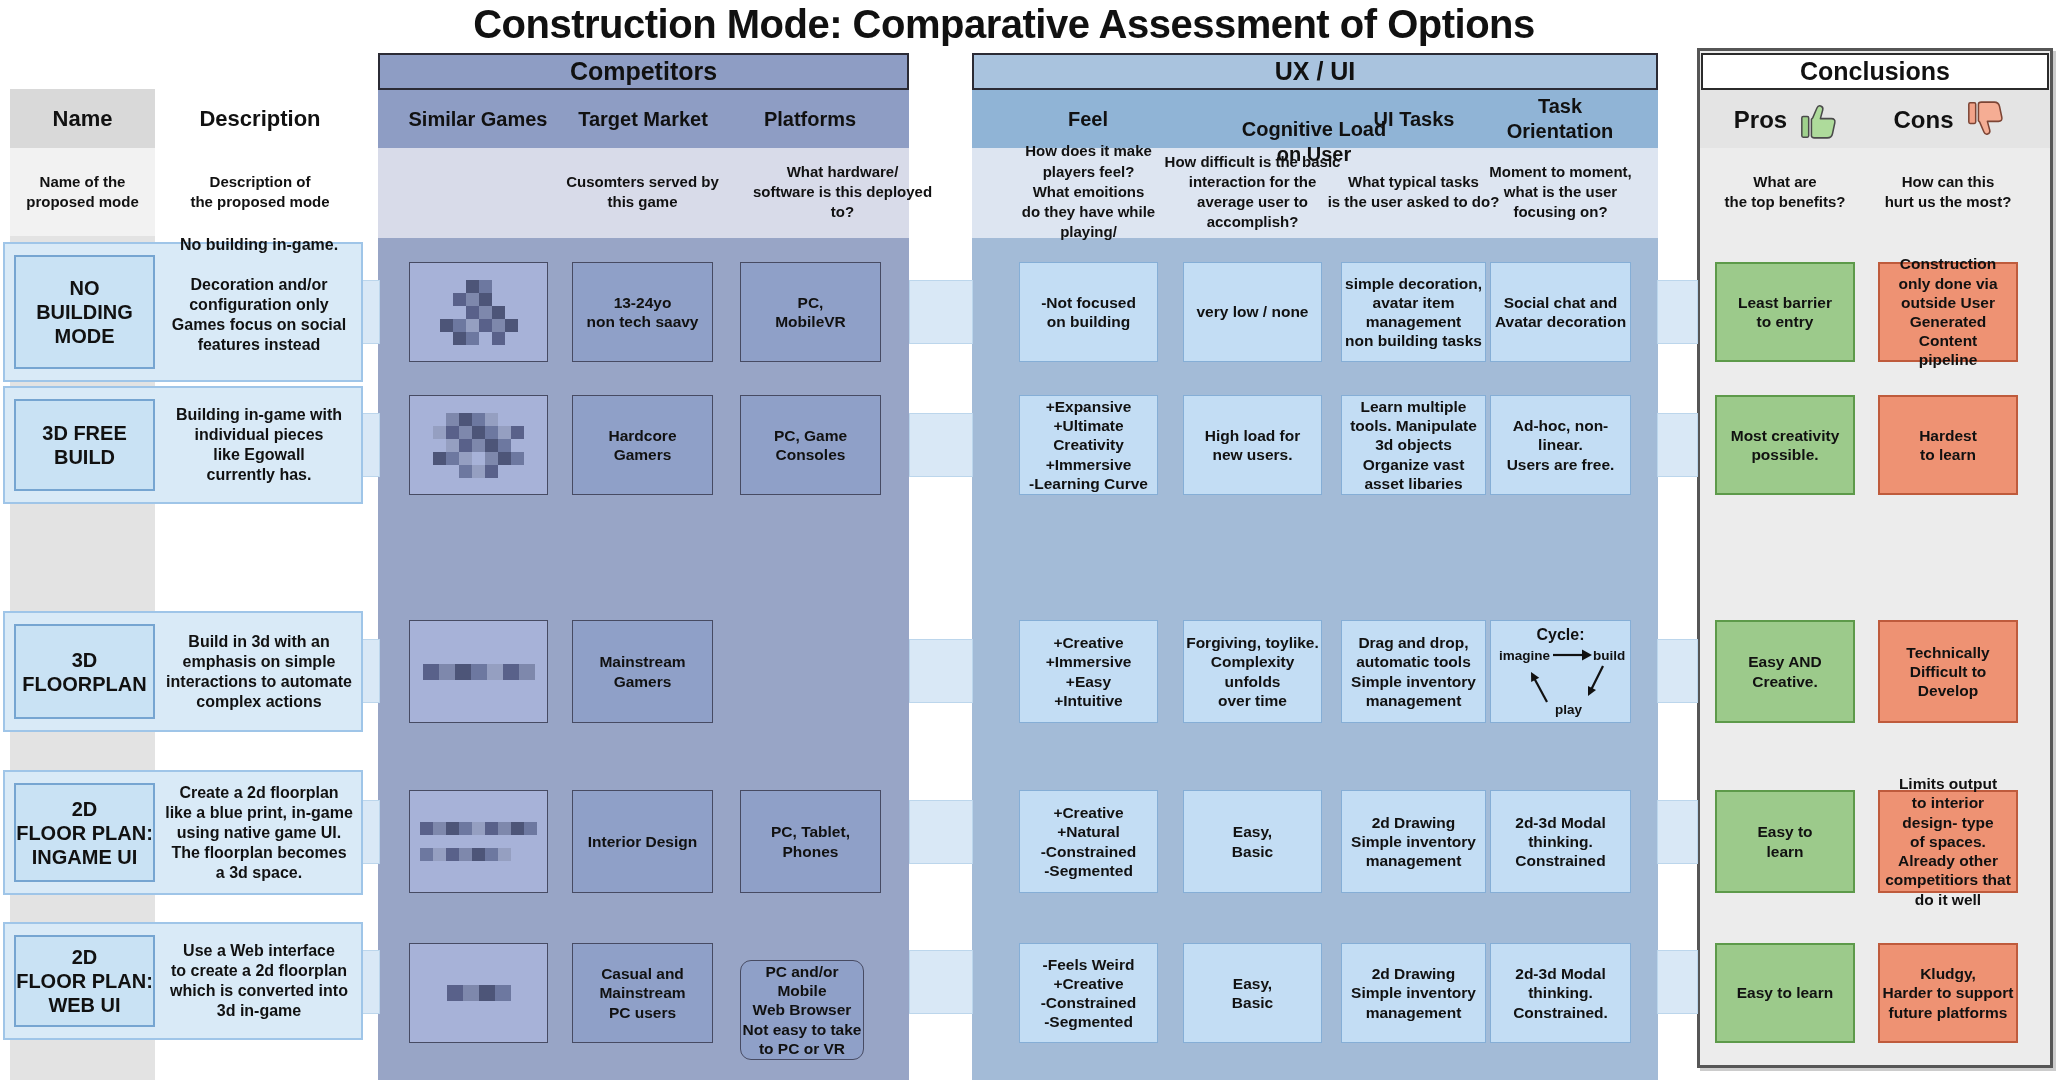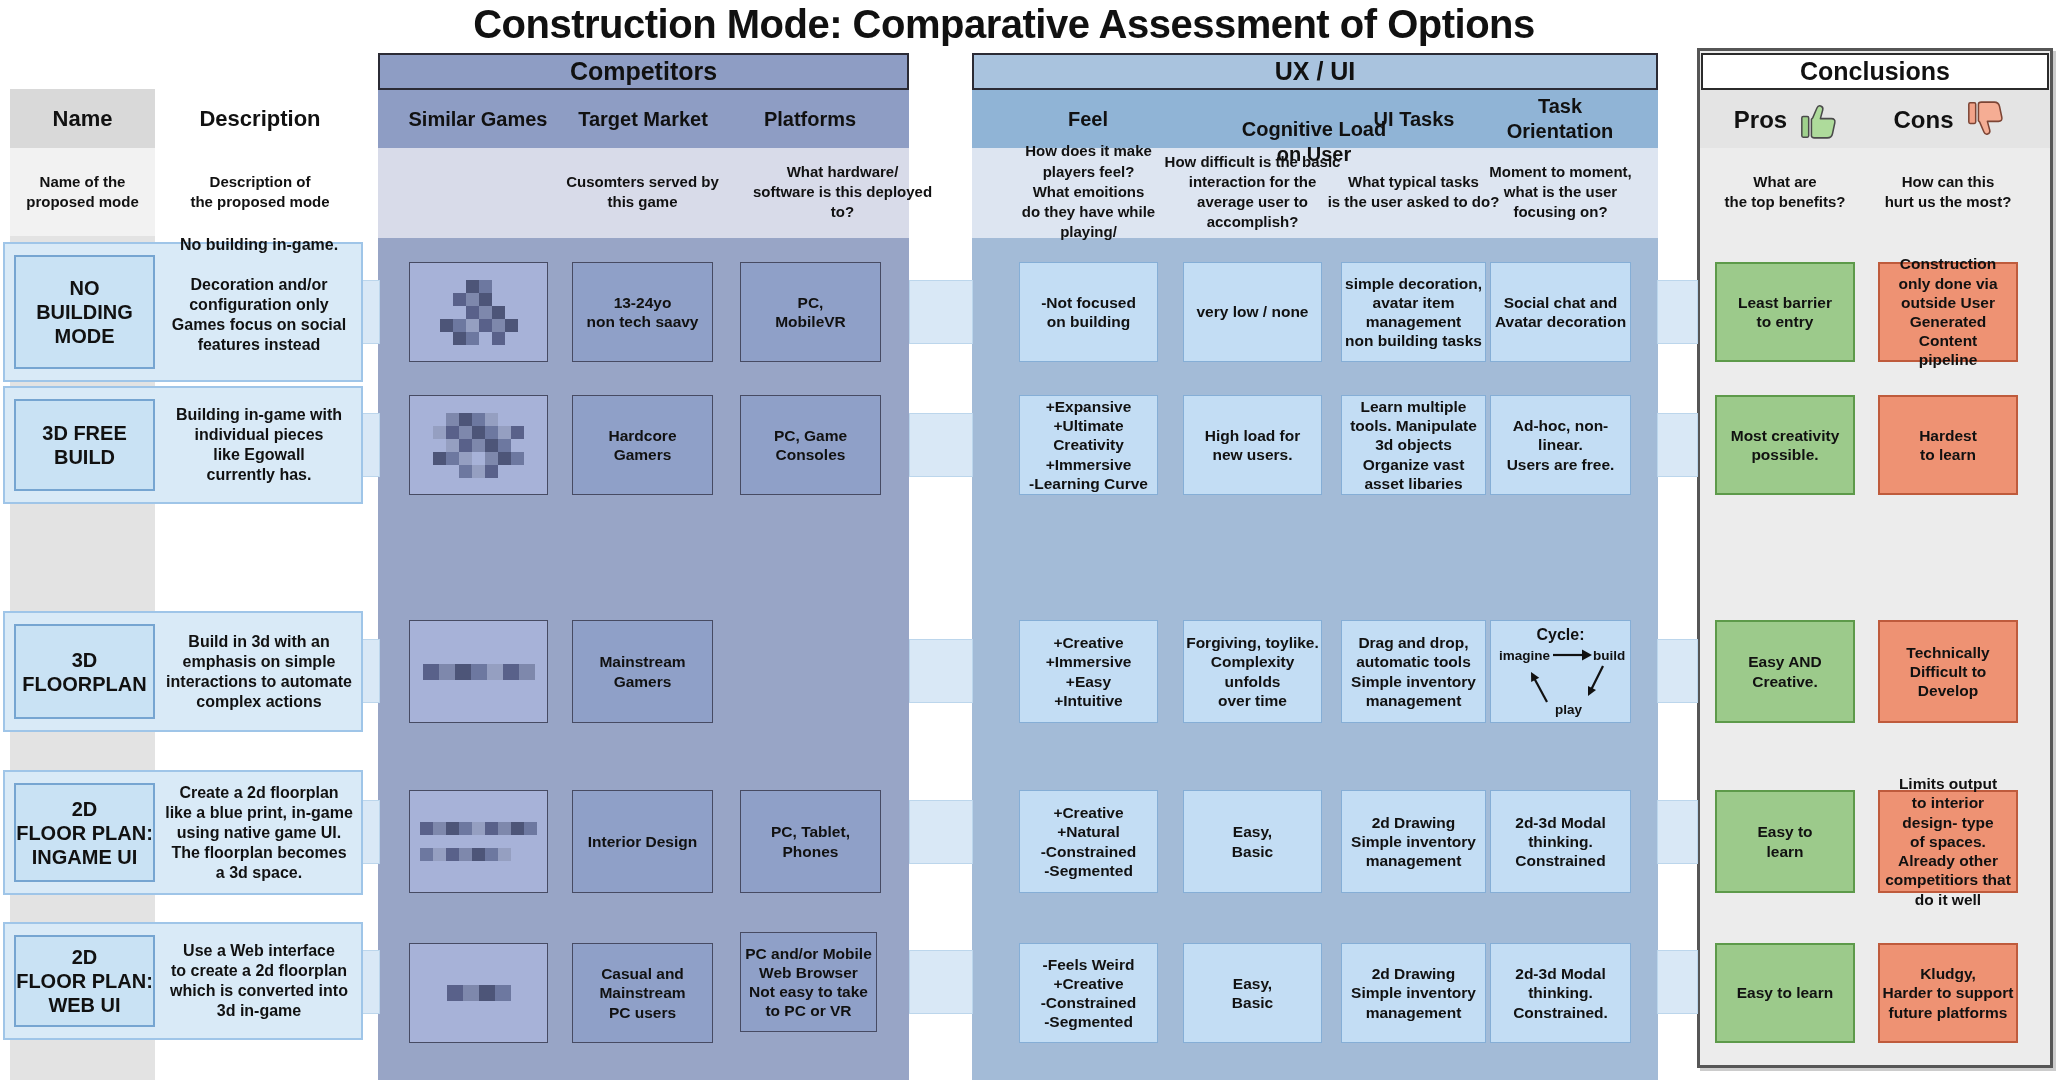--- a/index.html
+++ b/index.html
@@ -339,21 +339,21 @@
 do it well</div>
     <div class="cell logo-cell" style="left: 409px; top: 943px; width: 139px; height: 100px;"><svg width="64" height="16">
         <rect x="0" y="0" width="16" height="16" fill="#59618a"></rect>
         <rect x="16" y="0" width="16" height="16" fill="#7e88ac"></rect>
         <rect x="32" y="0" width="16" height="16" fill="#4d5578"></rect>
         <rect x="48" y="0" width="16" height="16" fill="#6d78a0"></rect>
       </svg></div>
     <div class="cell comp-cell" style="left: 572px; top: 943px; width: 141px; height: 100px;">Casual and
 Mainstream
 PC users</div>
-    <div class="cell comp-cell" style="left: 740px; top: 932px; width: 137px; height: 100px;">PC and/or Mobile
+    <div class="cell comp-cell" style="left: 740px; top: 960px; width: 124px; height: 100px; border-radius: 11px;">PC and/or Mobile
 Web Browser
 Not easy to take
 to PC or VR</div>
     <div class="cell ux-cell" style="left: 1019px; top: 943px; width: 139px; height: 100px;">-Feels Weird
 +Creative
 -Constrained
 -Segmented</div>
     <div class="cell ux-cell" style="left: 1183px; top: 943px; width: 139px; height: 100px;">Easy,
 Basic</div>
     <div class="cell ux-cell" style="left: 1341px; top: 943px; width: 145px; height: 100px;">2d Drawing

